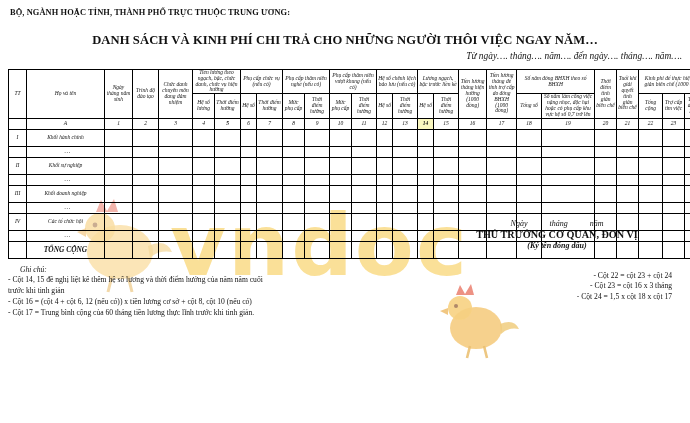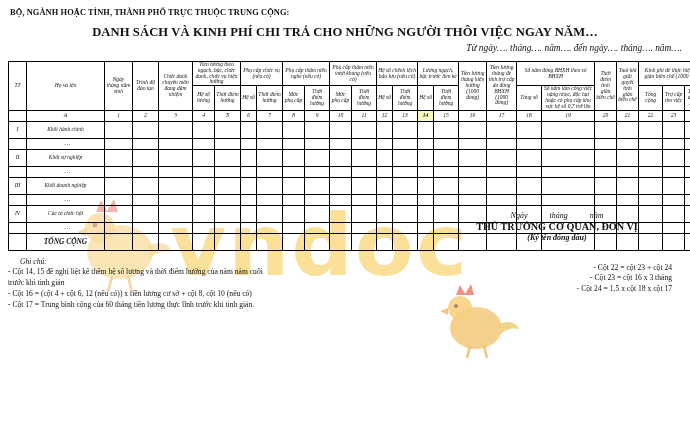--- a/index.html
+++ b/index.html
@@ -34,21 +34,21 @@
   }
 
   #page { position:relative; z-index:2; padding:6px 8px 0 8px; }
 
   
   .org-line {
     font-size:8.4px; font-weight:bold;
     font-family:"Liberation Serif", serif;
     letter-spacing:.1px; margin:2px 0 0 2px;
   }
-  .title-wrap { text-align:center; margin-top:8px; }
+  .title-wrap { text-align:center; margin-top:16px; }
   .doc-title {
     font-size:12.6px; font-weight:bold; letter-spacing:.1px;
   }
   .doc-sub {
     font-size:9.4px; font-style:italic; margin-top:3px;text-align:right;
   }
 
   
   table.form {
     border-collapse:collapse;
@@ -132,21 +132,21 @@
     <path d="M26 15 l4 -10 l5 9 l6 -10 l3 11 z" fill="#e0452f" opacity=".9"></path>
     <path d="M18 28 l-8 3 l8 4 z" fill="#e8a02a" opacity=".9"></path>
     <path d="M70 44 q14 -6 19 5 q-11 -2 -18 5 z" fill="#e8b13a" opacity=".85"></path>
     <path d="M40 66 l-3 12 M54 66 l3 12" stroke="#e0a02a" stroke-width="2.6" fill="none" opacity=".9"></path>
     <circle cx="26" cy="26" r="2" fill="#7a3d14" opacity=".9"></circle>
   </svg>
 </div>
 
 <div id="page">
 
-  <div class="org-line">BỘ, NGÀNH HOẶC TỈNH, THÀNH PHỐ TRỰC THUỘC TRUNG CỘNG:</div>
+  <div class="org-line">BỘ, NGÀNH HOẶC TỈNH, THÀNH PHỐ TRỰC THUỘC TRUNG ƯƠNG:</div>
 
   <div class="title-wrap">
     <div class="doc-title">DANH SÁCH VÀ KINH PHÍ CHI TRẢ CHO NHỮNG NGƯỜI THÔI VIỆC NGAY NĂM…</div>
     <div class="doc-sub">Từ ngày…. tháng…. năm…. đến ngày…. tháng…. năm….</div>
   </div>
 
   <table class="form">
     <colgroup>
       <col style="width:18px">
         <col style="width:78px">

